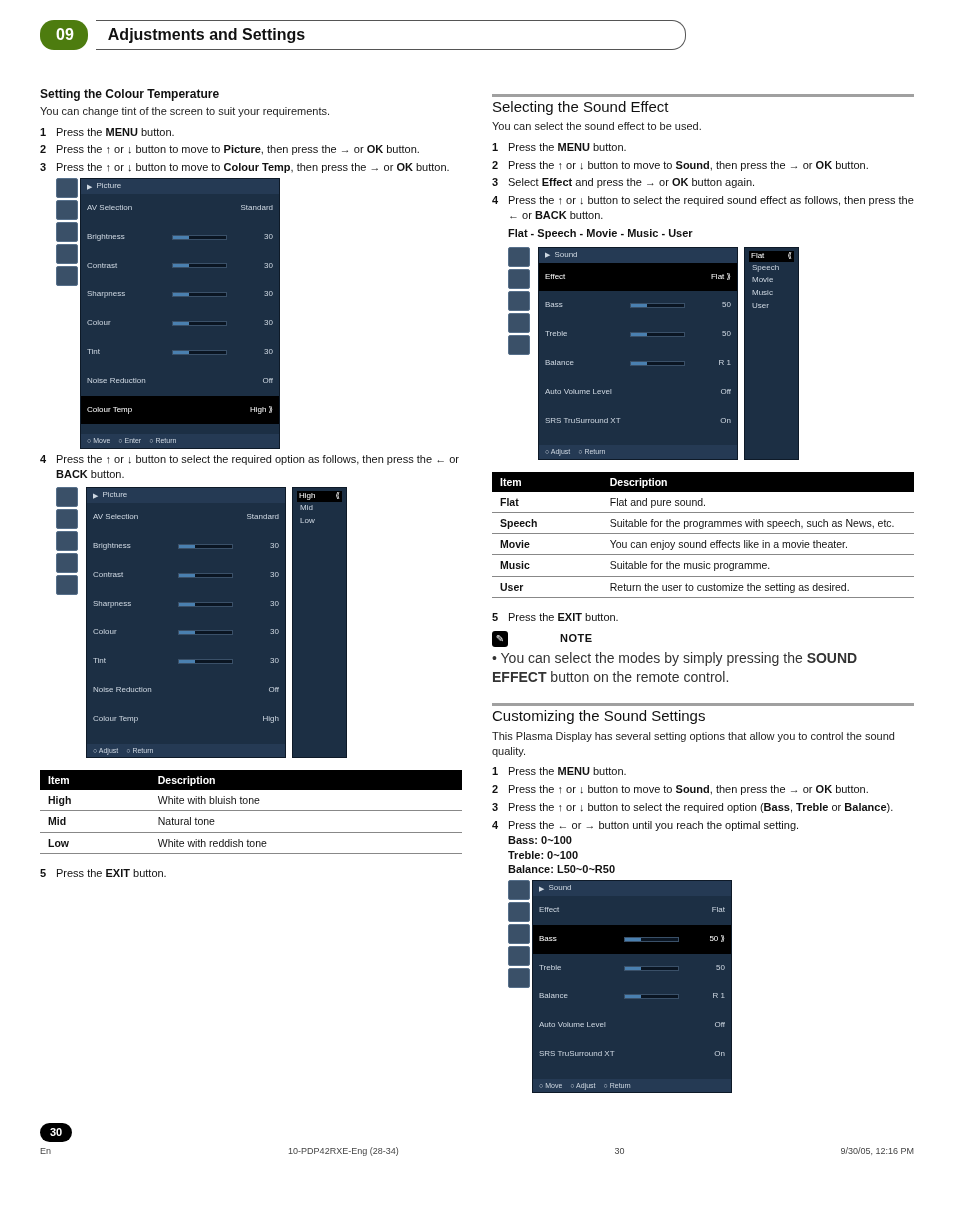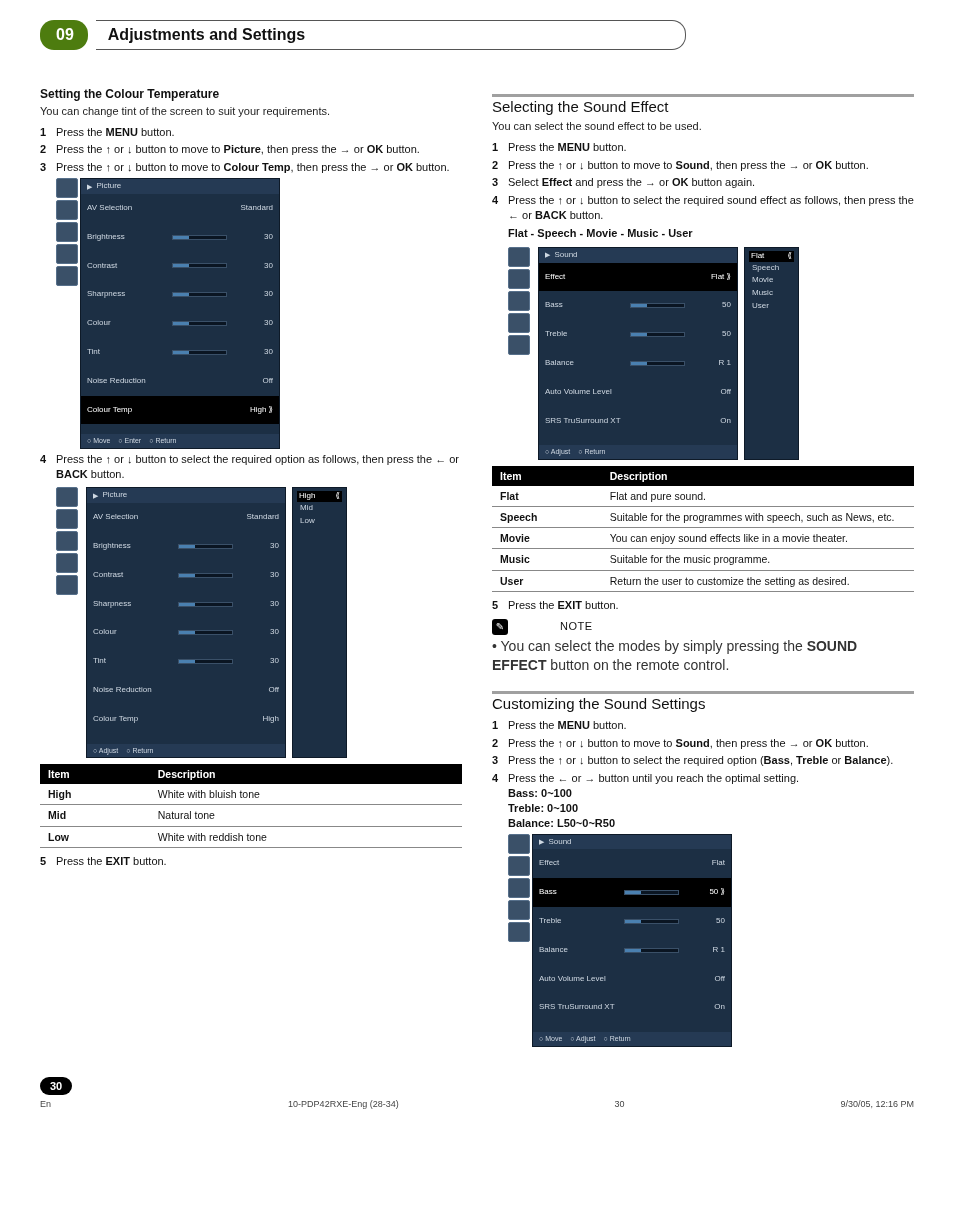--- a/index.html
+++ b/index.html
@@ -34,28 +34,28 @@
   .osd-row .lbl { flex: 1; }
   .osd-row .bar { width: 55px; height: 5px; background: #0a1522; border: 1px solid #3a5068; margin: 0 4px; position: relative; }
   .osd-row .bar::before { content: ""; position: absolute; left: 0; top: 0; bottom: 0; width: 30%; background: #4a80b0; }
   .osd-row .val { width: 42px; text-align: right; }
   .osd-row.hl { background: #000; color: #fff; }
   .osd-row.hl .val::after { content: " ⟫"; }
   .osd-foot { background: #253a54; padding: 2px 6px; font-size: 7px; display: flex; gap: 8px; }
   .osd-pair { display:flex; }
 
   
-  table.desc { width: 100%; border-collapse: collapse; margin: 6px 0; font-size: 10.5px; }
+  table.desc { width: 100%; border-collapse: collapse; margin: 12px 0; font-size: 10.5px; }
   table.desc th { background: #000; color: #fff; text-align: left; padding: 3px 8px; font-weight: bold; }
   table.desc td { padding: 3px 8px; border-bottom: 1px solid #888; vertical-align: top; }
   table.desc td.key { font-weight: bold; width: 26%; }
 
   .note-head { display:flex; align-items:center; gap:5px; margin-top:6px; }
   .note-ico { width:16px; height:16px; background:#000; color:#fff; border-radius:3px; display:flex; align-items:center; justify-content:center; font-size:10px; }
-  .note-label { font-weight:normal; letter-spacing:.5px;padding-left:47px; }
+  .note-label { font-weight:bold; letter-spacing:.5px;padding-left:47px; }
   .note-body { font-size:14px; color:#333; margin:2px 0 17px 0; }
   .note-body::before { content:"• "; }
 
   .pagefoot { display:flex; justify-content:space-between; align-items:flex-end; margin-top:30px; font-size:9px; color:#444; }
   .pagefoot .pgnum { background:#000; color:#fff; border-radius:10px; padding:2px 10px; font-weight:bold; font-size:11px; }
   .pagefoot .lang { margin-top:3px; }
 </style>
 </head>
 <body>
 
@@ -360,20 +360,21 @@
         </li>
     </ol>
 
     <div class="note-head">
       <span class="note-ico">✎</span>
       <span class="note-label">NOTE</span>
     </div>
     <p class="note-body">You can select the modes by simply pressing the <span class="bold">SOUND EFFECT</span> button on the remote control.</p>
 
     <h2 class="section">Customizing the Sound Settings</h2>
+    <p class="intro">This Plasma Display has several setting options that allow you to control the sound quality.</p>
 
     <ol class="steps">
       <li>
           <span class="num">1</span>
           <span class="txt">Press the <span class="bold">MENU</span> button.</span>
         </li>
       <li>
           <span class="num">2</span>
           <span class="txt">Press the <span class="arrow">↑</span> or <span class="arrow">↓</span> button to move to <span class="bold">Sound</span>, then press the <span class="arrow">→</span> or <span class="bold">OK</span> button.</span>
         </li>

